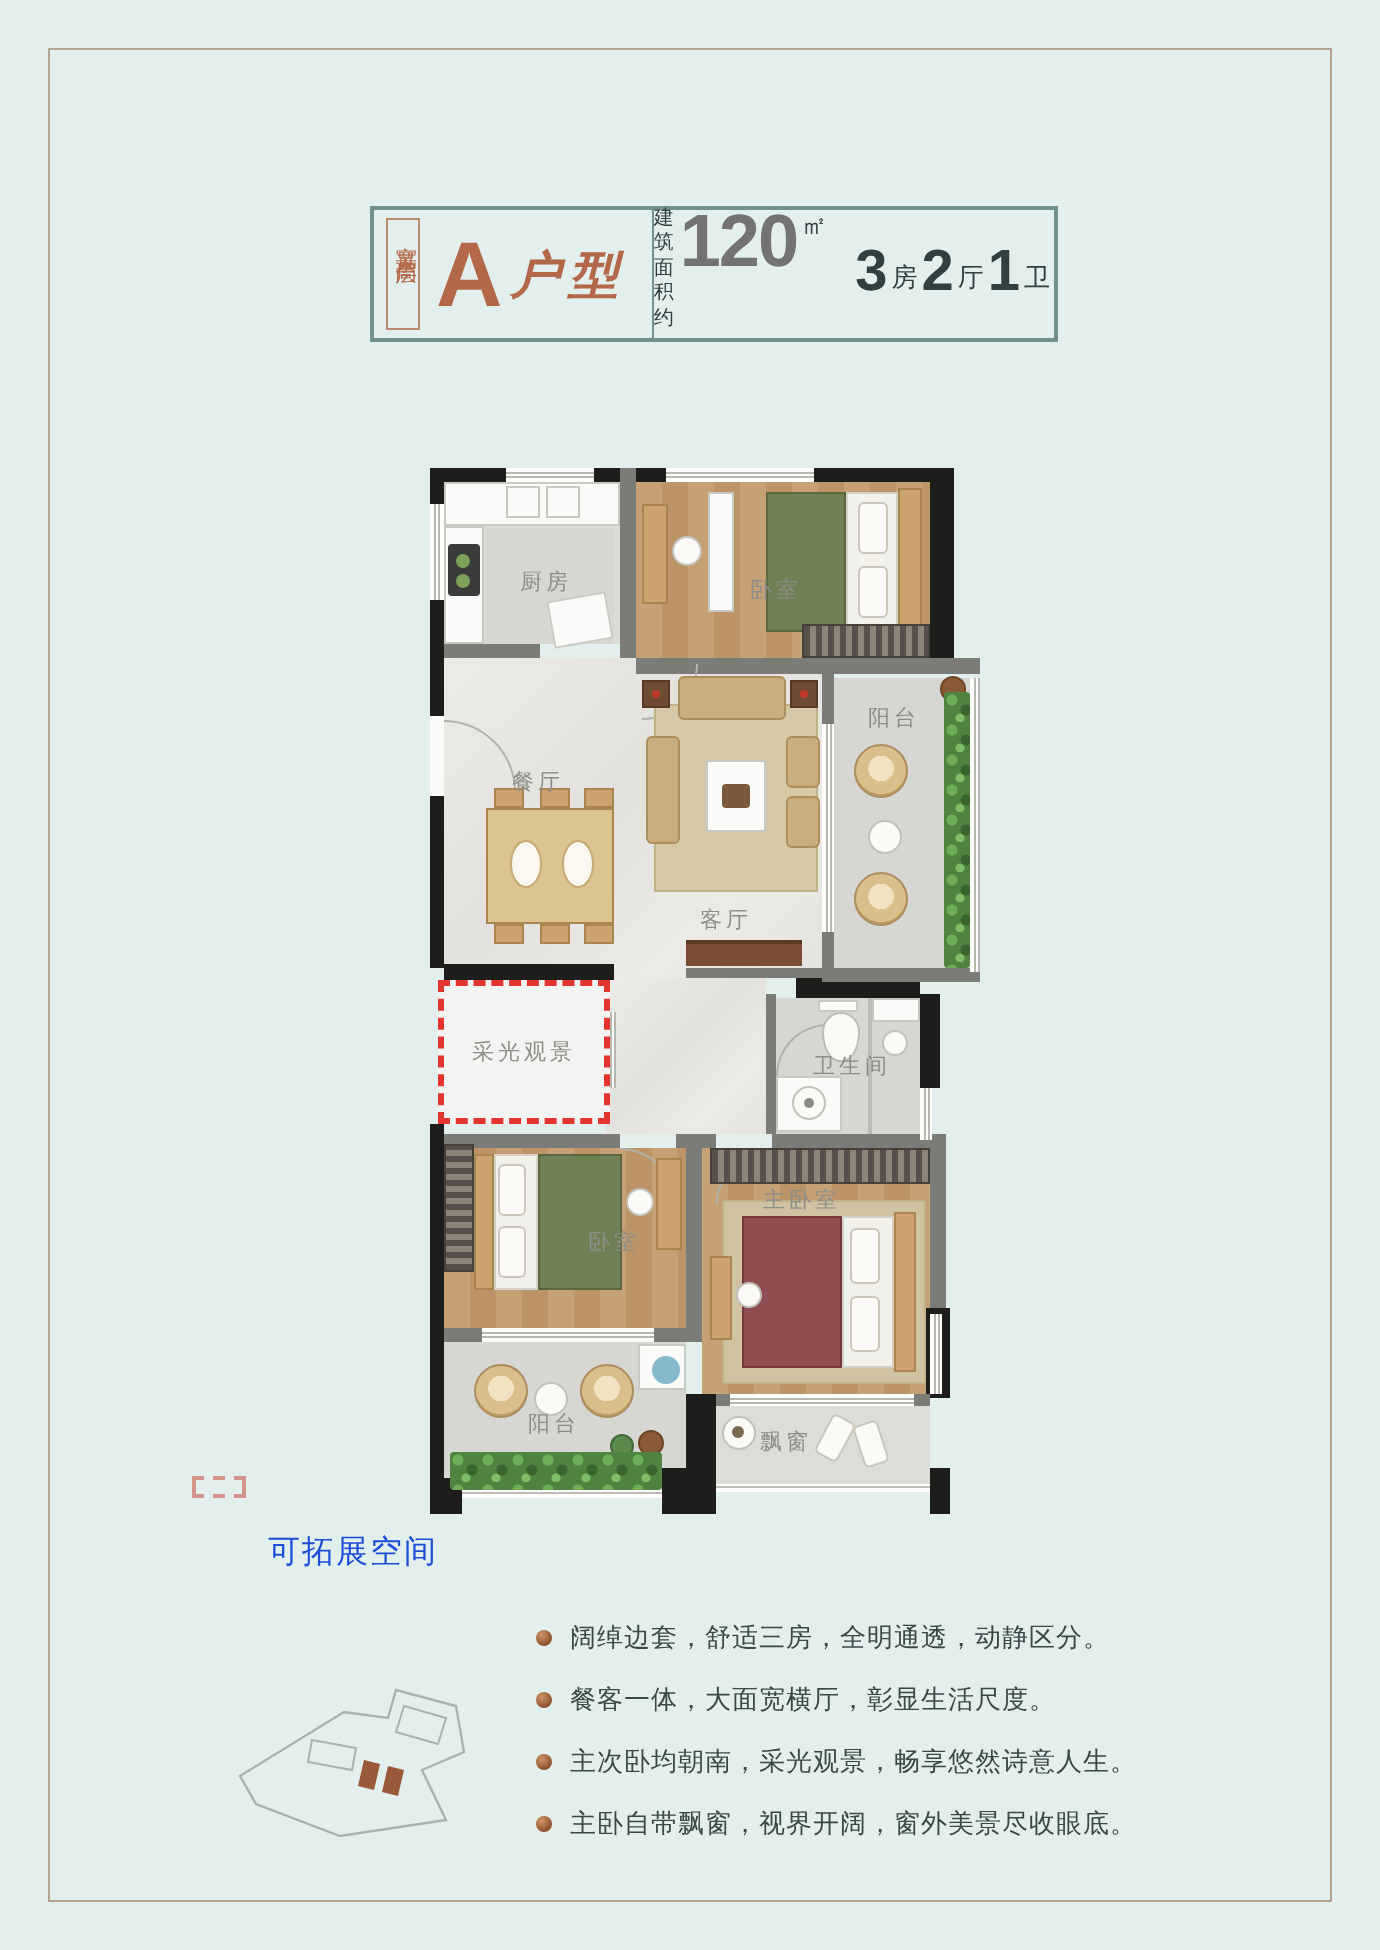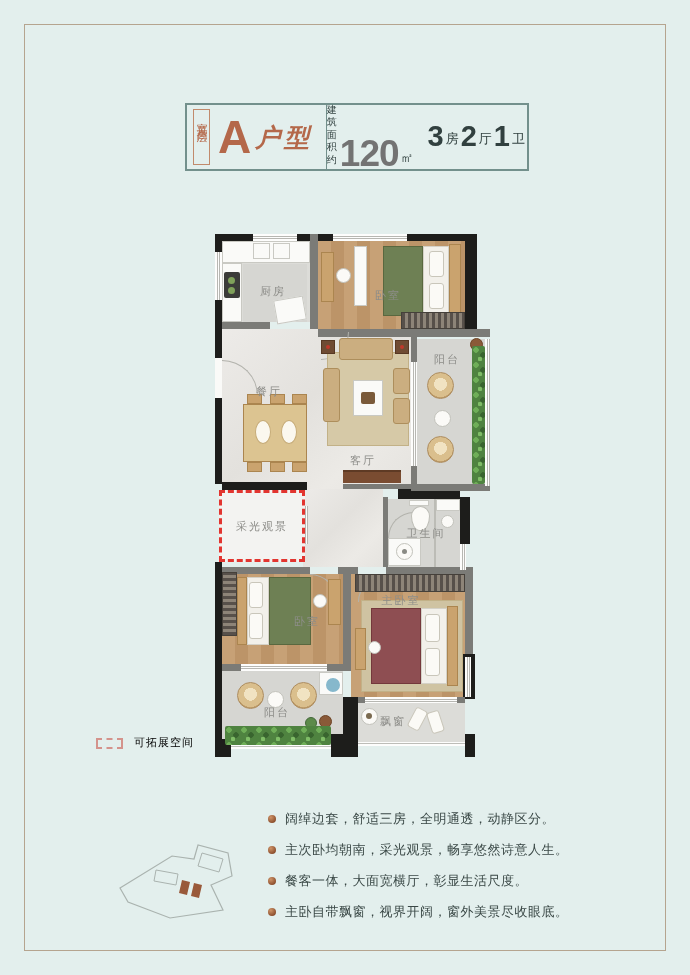--- a/index.html
+++ b/index.html
@@ -7,21 +7,21 @@
   .abs{position:absolute}
   .frame{position:absolute;inset:24px;border:1px solid #b5a48f;pointer-events:none}
   
   .hdr{position:absolute;left:185px;top:103px;width:340px;height:64px;border:2px solid #73908c;display:flex;align-items:center;background:transparent}
   .hdr-left{display:flex;align-items:center;height:100%;padding-left:6px;width:194px;box-sizing:border-box}
   .series-box{writing-mode:vertical-rl;font-size:11px;letter-spacing:3px;color:#b4684a;border:1px solid #c18a6c;padding:4px 2px;height:46px;line-height:1;margin-right:8px}
   .unit-a{font-size:46px;font-weight:bold;color:#b4684a;line-height:1;margin-right:4px}
   .unit-suffix{font-size:25px;color:#b4684a;font-family:"DejaVu Serif","Liberation Serif",serif;font-style:italic;font-weight:bold;letter-spacing:4px}
   .hdr-div{width:1px;height:100%;background:#73908c}
   .hdr-right{flex:1;display:flex;align-items:center;justify-content:center;gap:14px}
-  .area-grp{display:flex;align-items:flex-end}
+  .area-grp{display:flex;}
   .area-pre{font-size:10px;color:#31403f;line-height:1.25;margin-right:3px;padding-bottom:4px}
   .area-val{font-size:37px;font-weight:bold;color:#737373;line-height:.9;letter-spacing:-1px}
   .area-unit{font-size:13px;color:#31403f;padding-bottom:3px;margin-left:2px}
   .layout-grp{display:flex;align-items:flex-end}
   .lay-num{font-size:29px;font-weight:bold;color:#31403f;line-height:.95}
   .lay-unit{font-size:13px;color:#31403f;padding-bottom:3px;margin:0 2px}
   
   .plan{position:absolute;left:215px;top:234px;width:277px;height:523px}
   .wallb{position:absolute;background:#1d1d1b}
   .wallg{position:absolute;background:#7b7b77}
@@ -46,21 +46,21 @@
   .rattan{position:absolute;border-radius:50%;border:1px solid #ad8c5e;background:radial-gradient(circle at 50% 45%,#f1e3c2 34%,#dabf8d 35% 68%,#c19f6b 69%);box-sizing:border-box}
   .rtable{position:absolute;border-radius:50%;background:#fbfaf7;border:1px solid #c2c2bb;box-sizing:border-box}
   .plants{position:absolute;background-color:#4f8340;background-image:radial-gradient(circle at 4px 4px,#6fae58 2.5px,transparent 3px),radial-gradient(circle at 11px 9px,#39652f 2.5px,transparent 3px),radial-gradient(circle at 8px 13px,#7fbd66 2px,transparent 2.5px);background-size:15px 15px;border-radius:2px}
   .pot{position:absolute;border-radius:50%;box-sizing:border-box}
   .arc{position:absolute;border-left:1px solid #b2b2ac;border-top:1px solid #b2b2ac;border-radius:100% 0 0 0;box-sizing:border-box}
   .equip{position:absolute;background:#f3f3f1;border:3px dashed #e23530;box-sizing:border-box}
   .dark-sq{position:absolute;background:#6f4b33;border:1px solid #573823;box-sizing:border-box}
   .tv{position:absolute;background:#7a4c31;border-top:2px solid #5e3a24;box-sizing:border-box}
   
   .legend-box{position:absolute;left:96px;top:738px;width:27px;height:11px;border:2px dashed #d4938c;box-sizing:border-box}
-  .legend-txt{position:absolute;left:134px;top:735px;font-size:11px;color:#000000;letter-spacing:1px}
+  .legend-txt{position:absolute;left:134px;top:766px;font-size:16px;color:#1d4ed8;letter-spacing:1px}
   .siteplan{position:absolute;left:110px;top:828px}
   .features{position:absolute;left:268px;top:810px;width:310px}
   .feat-row{display:flex;align-items:center;margin-bottom:13px}
   .bullet{width:8px;height:8px;border-radius:50%;background:radial-gradient(circle at 35% 30%,#cf9367,#8a4d2c 75%);margin-right:9px;flex:0 0 8px}
   .feat-txt{font-size:13px;color:#3a4846;letter-spacing:.5px;white-space:nowrap}
 </style>
 </head>
 <body>
 
 <div class="frame"></div>
@@ -275,23 +275,23 @@
   </svg>
 </div>
 
 <div class="features">
   <div class="feat-row">
     <span class="bullet"></span>
     <span class="feat-txt">阔绰边套，舒适三房，全明通透，动静区分。</span>
   </div>
   <div class="feat-row">
     <span class="bullet"></span>
+    <span class="feat-txt">餐客一体，大面宽横厅，彰显生活尺度。</span>
+  </div>
+  <div class="feat-row">
+    <span class="bullet"></span>
     <span class="feat-txt">主次卧均朝南，采光观景，畅享悠然诗意人生。</span>
   </div>
   <div class="feat-row">
     <span class="bullet"></span>
-    <span class="feat-txt">餐客一体，大面宽横厅，彰显生活尺度。</span>
-  </div>
-  <div class="feat-row">
-    <span class="bullet"></span>
     <span class="feat-txt">主卧自带飘窗，视界开阔，窗外美景尽收眼底。</span>
   </div>
 </div>
 
 </body></html>

